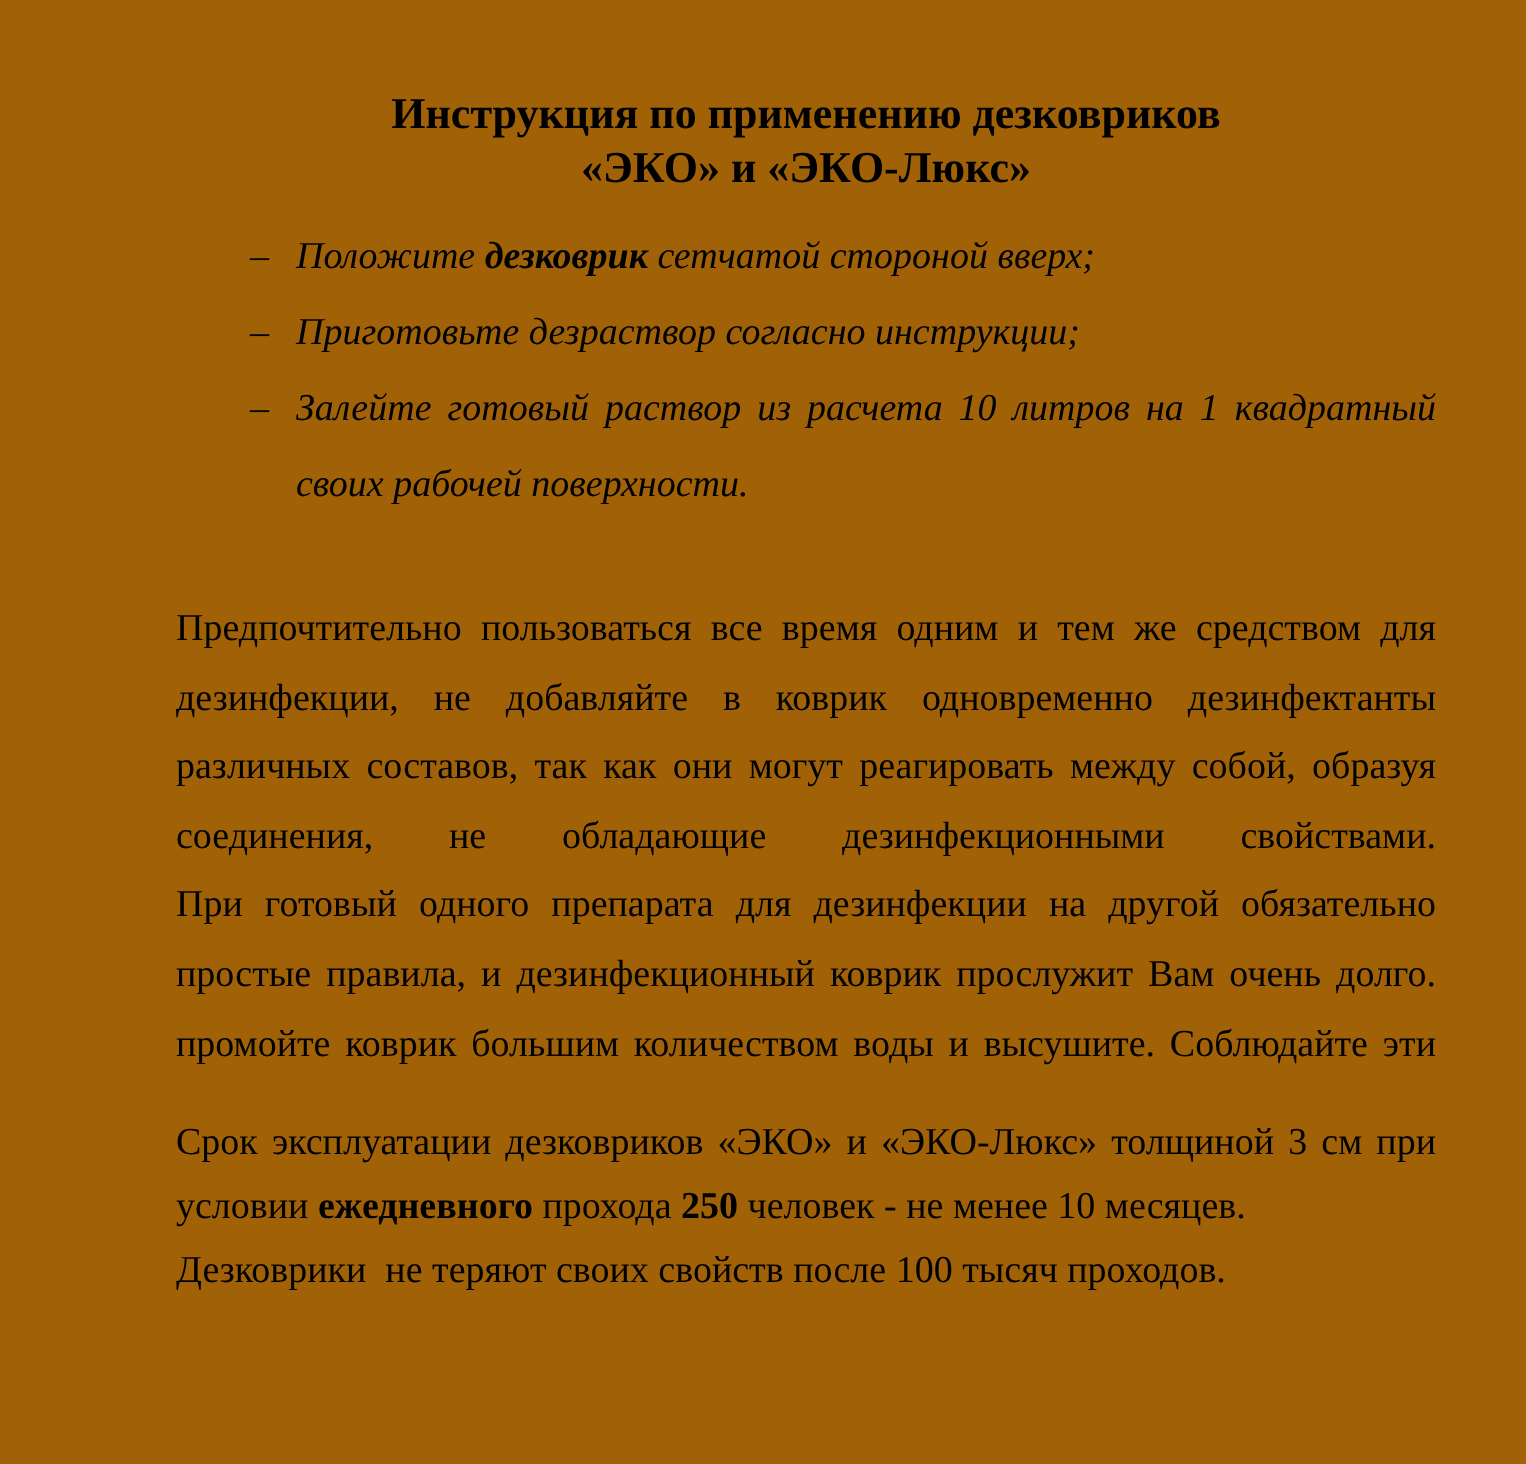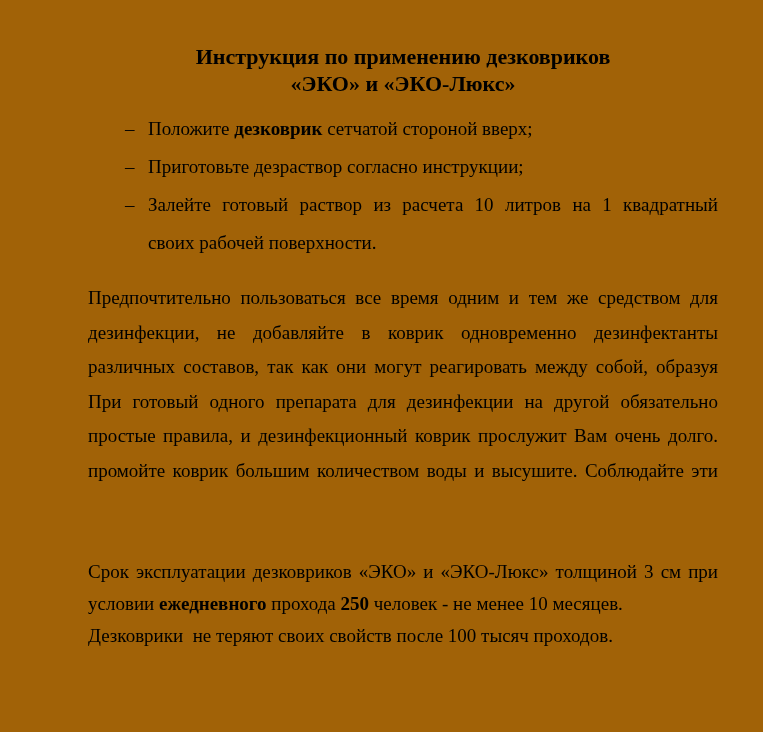--- a/index.html
+++ b/index.html
@@ -36,29 +36,30 @@
   }
   .bullet {
     display: flex;
   }
   .dash {
     flex: none;
     width: 23px;
   }
   .btext {
     flex: 1;
+    font-style: italic;
   }
   .para {
     position: absolute;
     left: 88px;
     width: 630px;
     font-size: 19px;
   }
   .para1 {
-    top: 281px;
+    top: 298px;
     line-height: 34.6px;
   }
   .para2 {
     top: 556px;
     line-height: 32px;
   }
   .stretch {
     text-align: justify;
     text-align-last: justify;
   }
@@ -98,20 +99,21 @@
         <div>своих рабочей поверхности.</div>
       </div>
     </div>
 
   </div>
 
   <div class="para para1">
     <div class="stretch">Предпочтительно пользоваться все время одним и тем же средством для</div>
     <div class="stretch">дезинфекции, не добавляйте в коврик одновременно дезинфектанты</div>
     <div class="stretch">различных составов, так как они могут реагировать между собой, образуя</div>
+    <div class="stretch">соединения, не обладающие дезинфекционными свойствами.</div>
     <div class="stretch">При готовый одного препарата для дезинфекции на другой обязательно</div>
     <div class="stretch">простые правила, и дезинфекционный коврик прослужит Вам очень долго.</div>
     <div class="stretch">промойте коврик большим количеством воды и высушите. Соблюдайте эти</div>
   </div>
 
   <div class="para para2">
     <div class="stretch">Срок эксплуатации дезковриков «ЭКО» и «ЭКО-Люкс» толщиной 3 см при</div>
     <div><span>условии </span><span class="bold">ежедневного</span><span> прохода </span><span class="bold">250</span><span> человек - не менее 10 месяцев.</span></div>
     <div class="prewrap">Дезковрики  не теряют своих свойств после 100 тысяч проходов.</div>
   </div>

